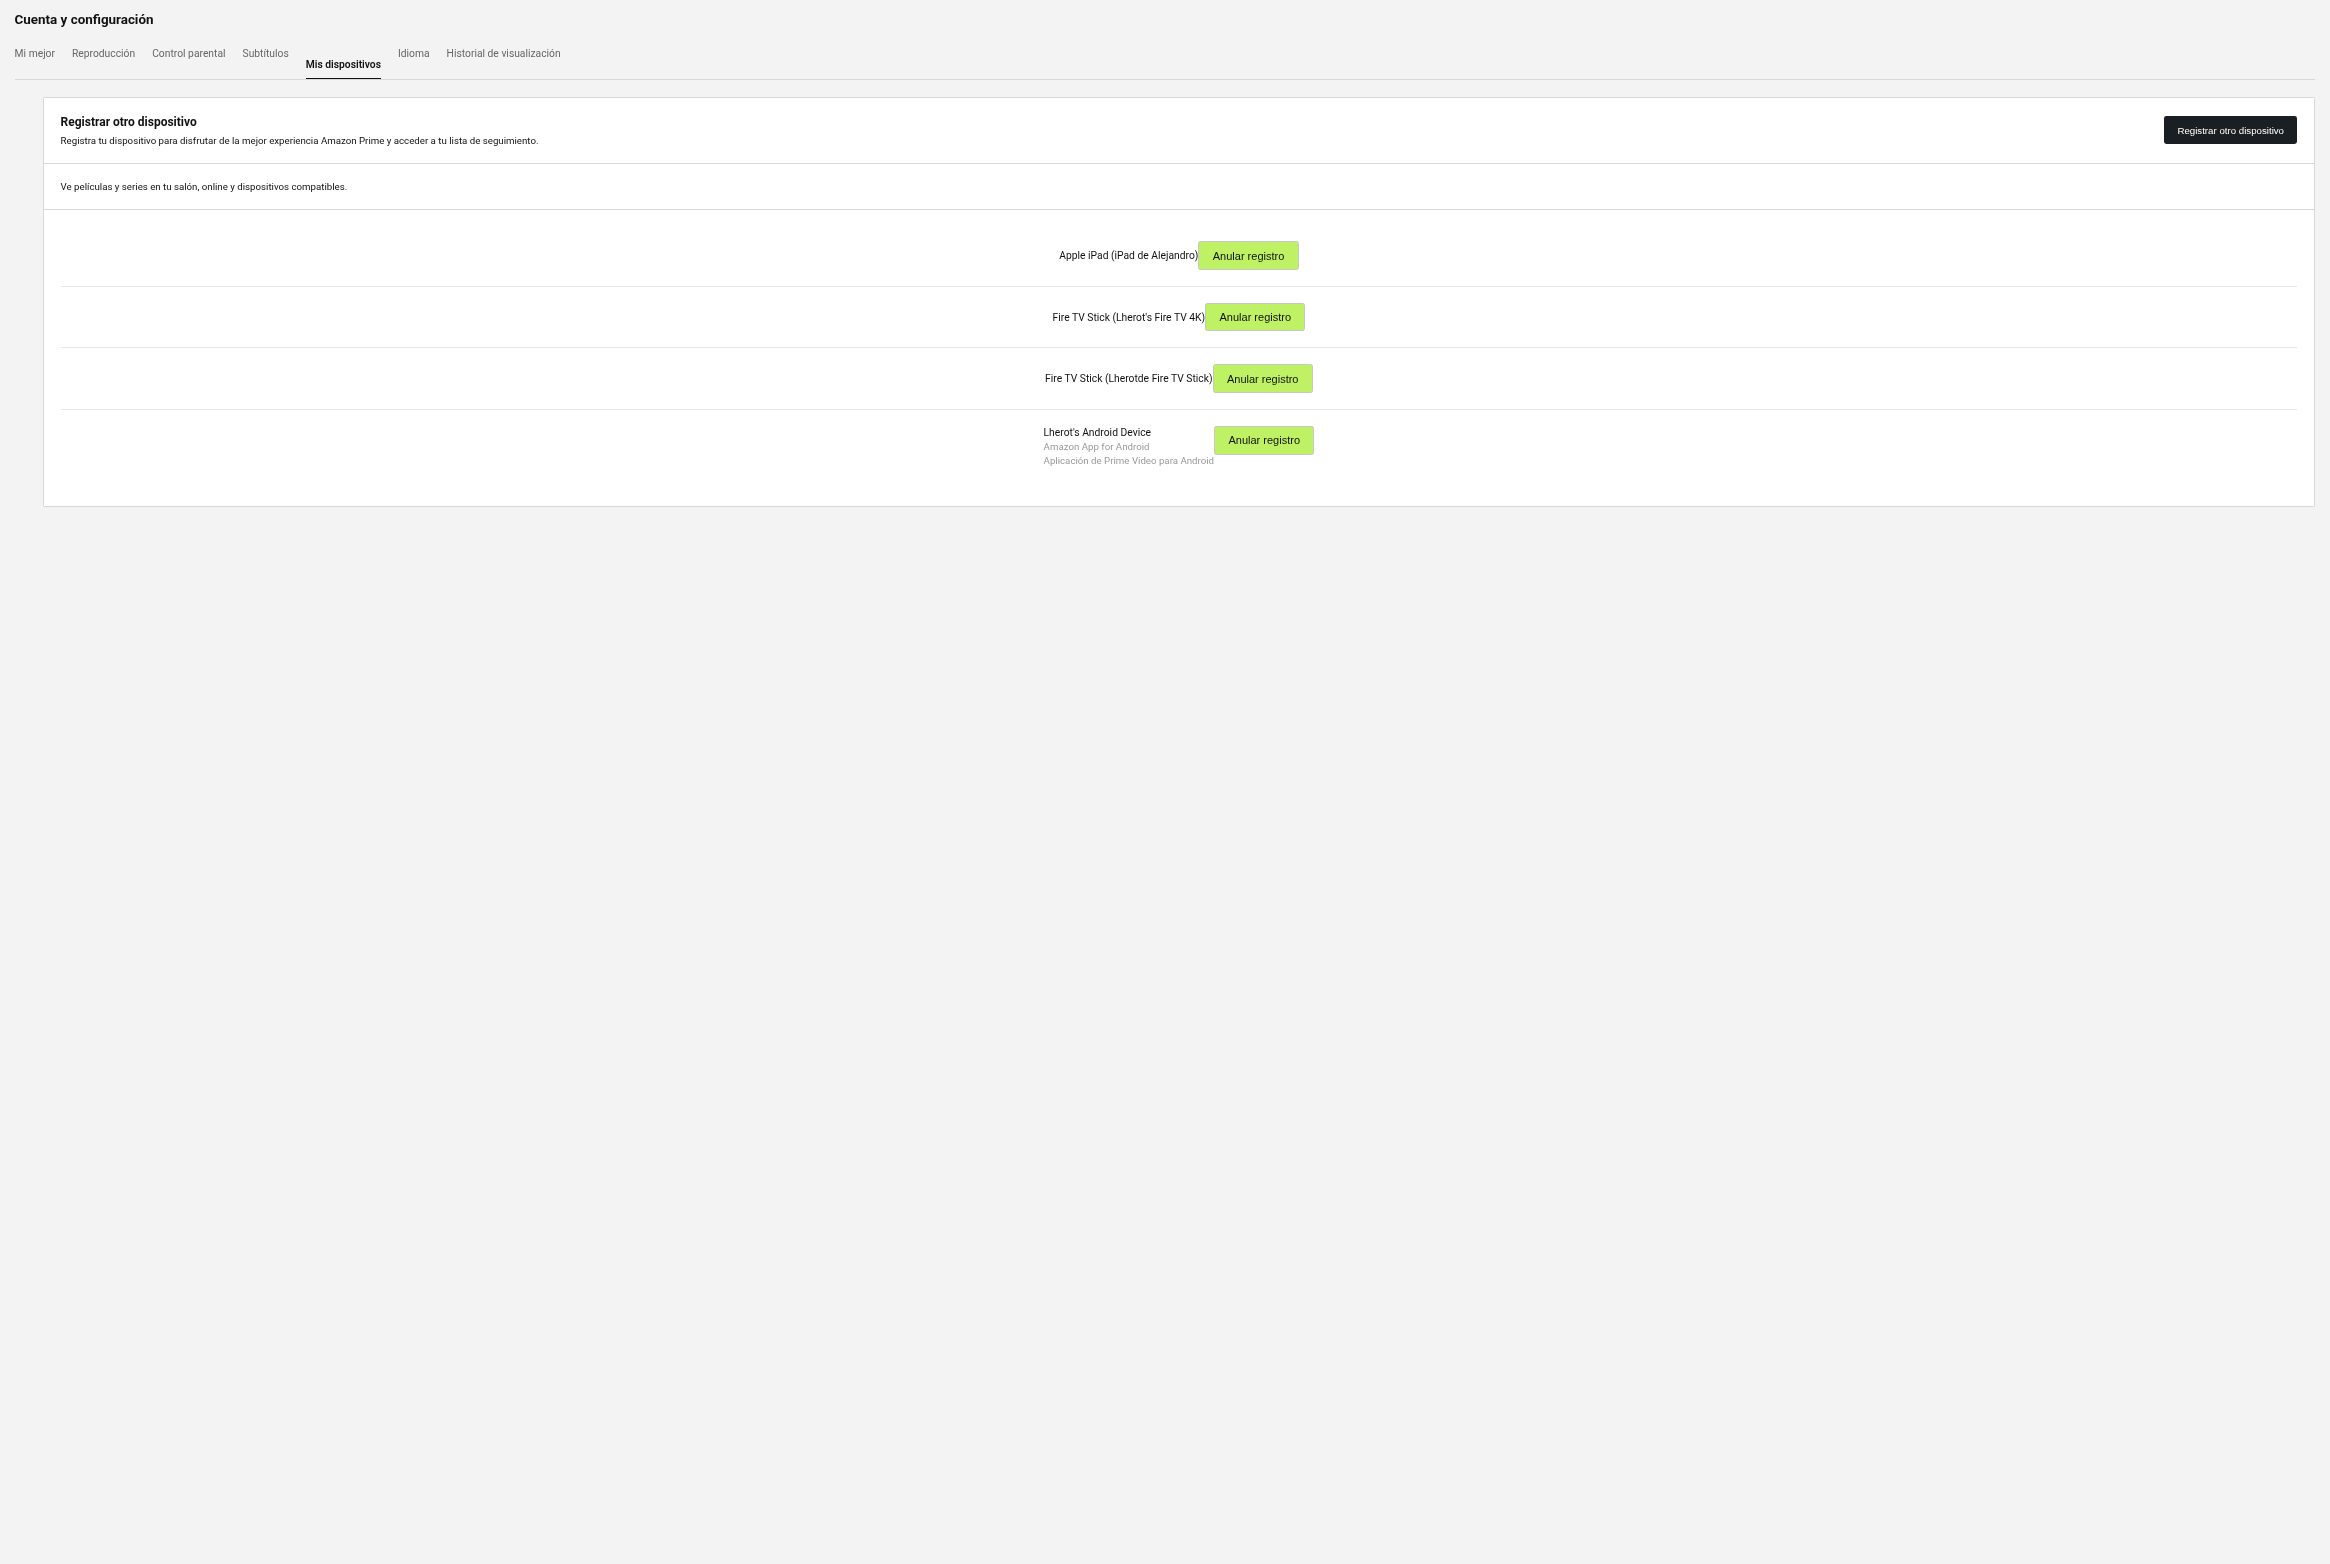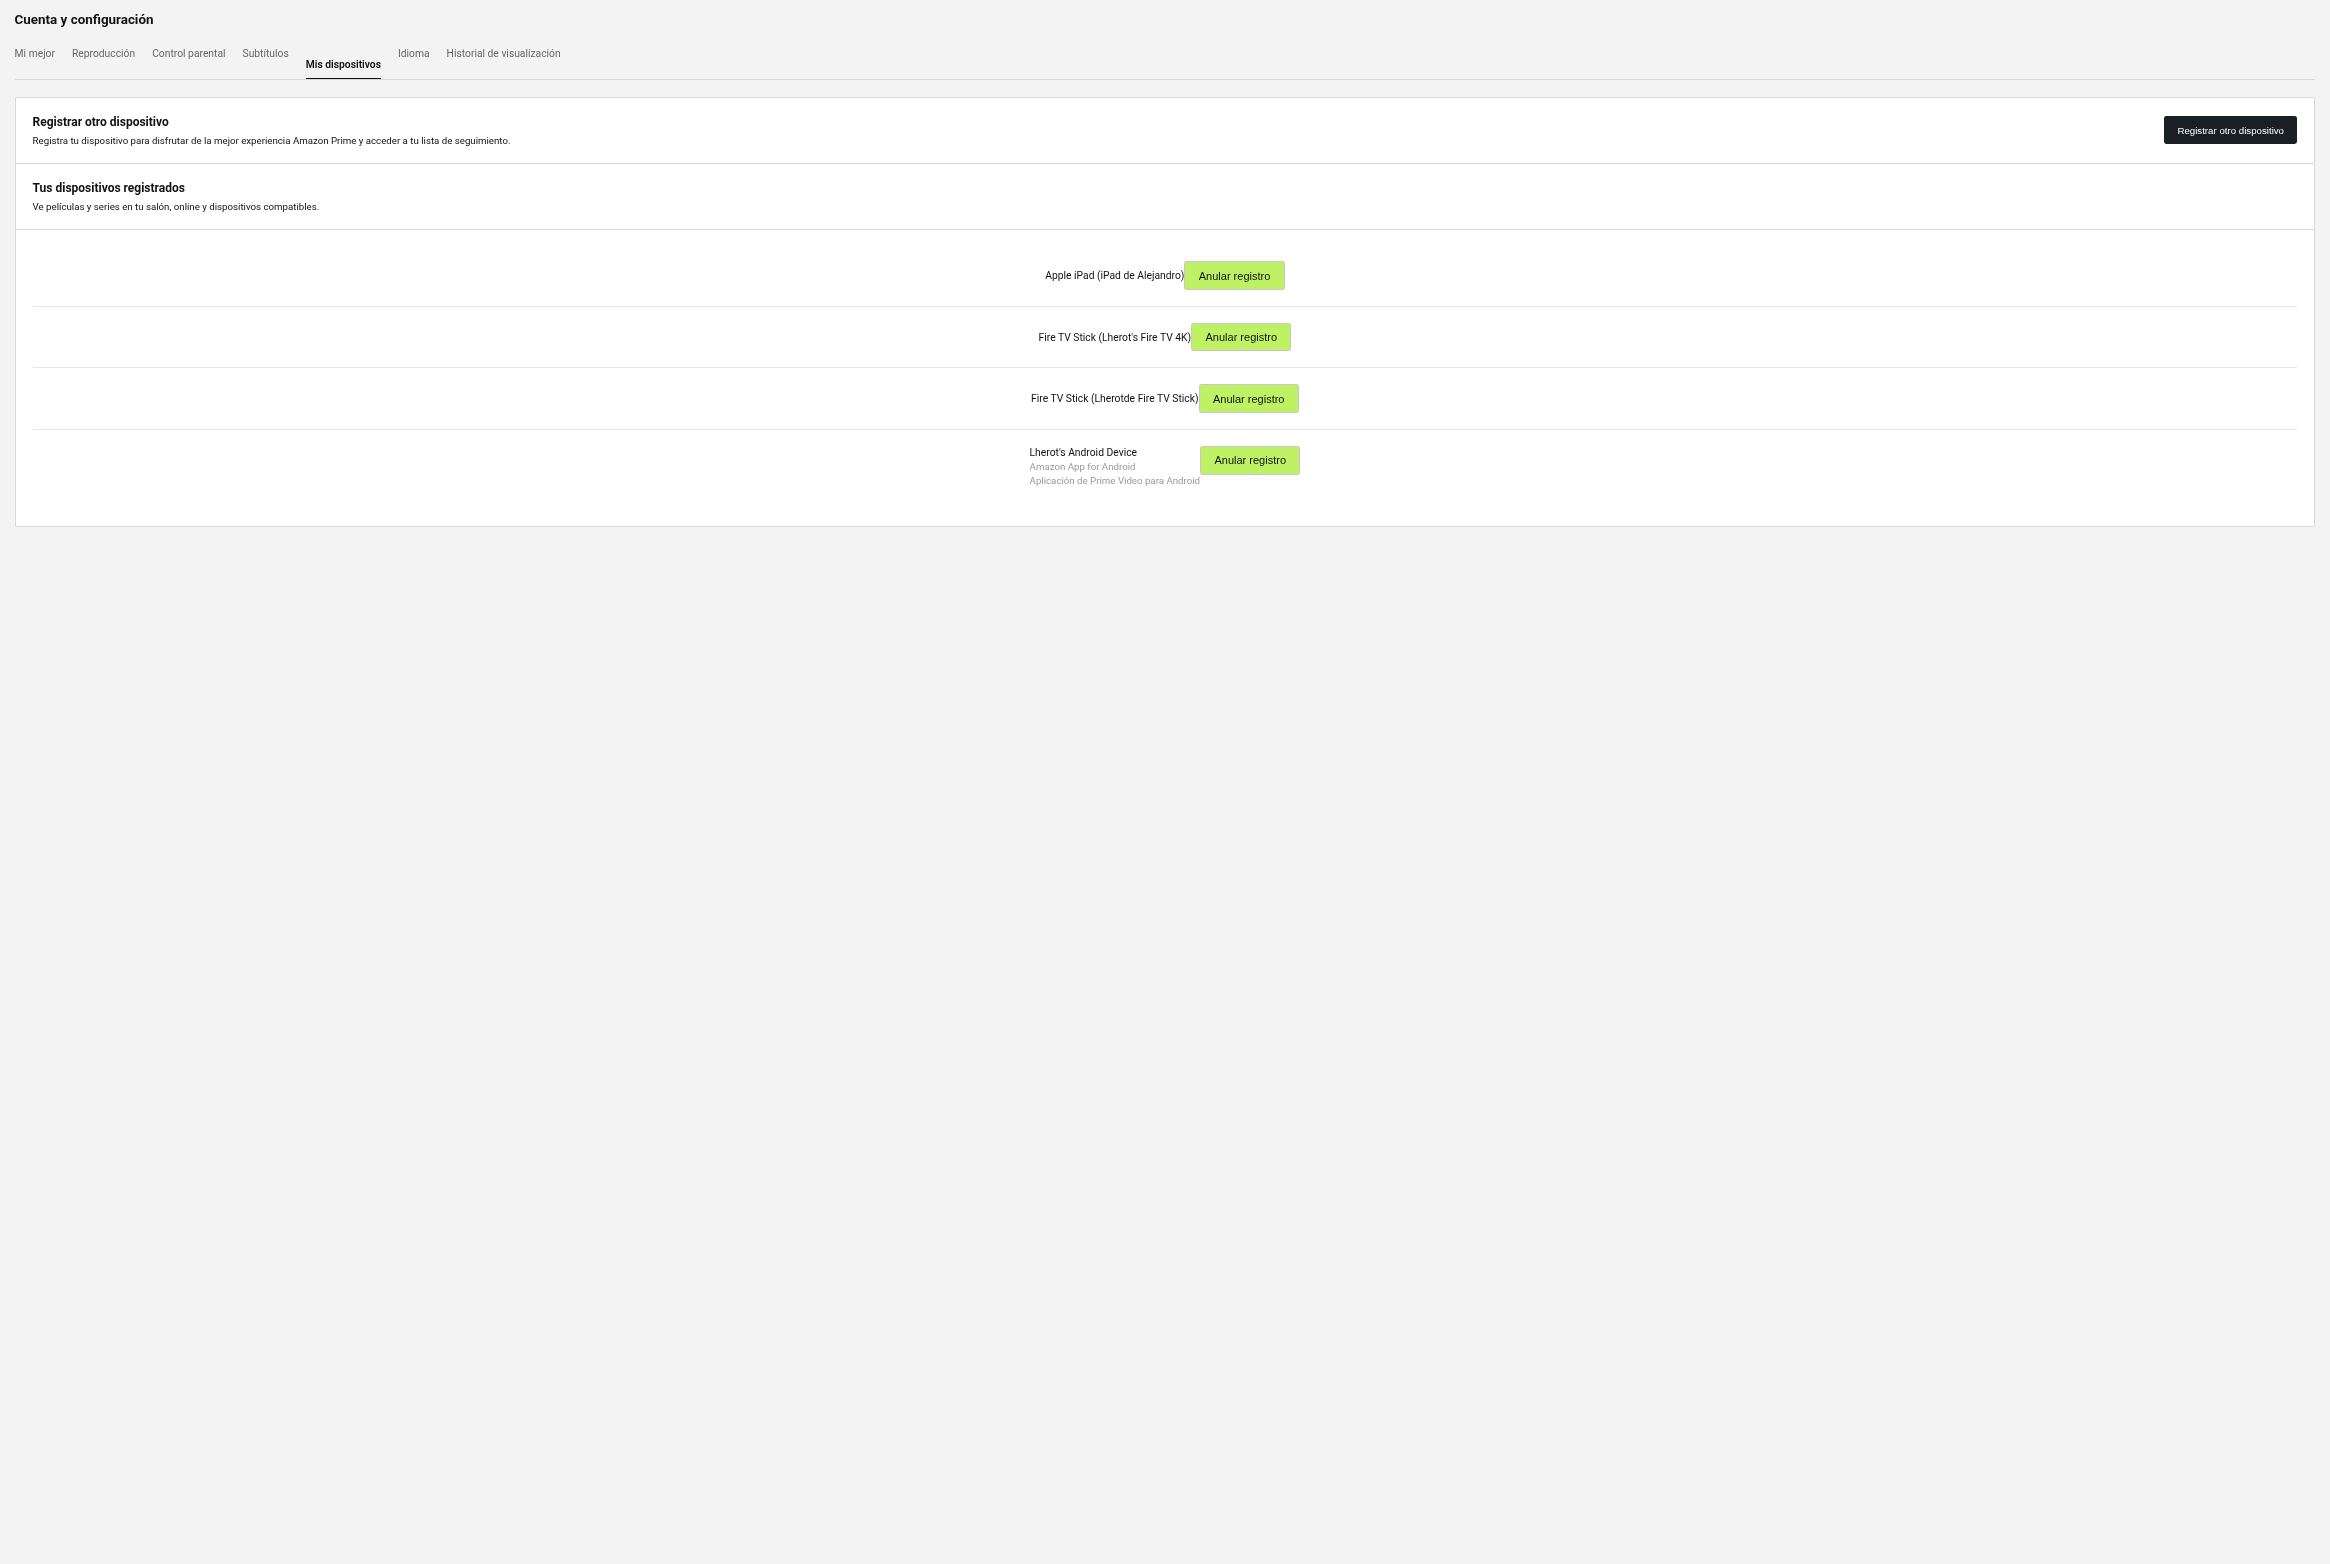--- a/index.html
+++ b/index.html
@@ -36,20 +36,21 @@
     .tab.active {
       color: #111;
       font-weight: 600;
       border-bottom-color: #111;
       margin-top: 11px;
     }
     .card {
       background-color: #fff;
       border: 0.6px solid #d5d9d9;
       border-radius: 1.2px;
+      margin-left: 28px;
     }
     .card-section {
       padding: 17px 17px;
       border-bottom: 0.6px solid #d5d9d9;
     }
     .card-section:last-child {
       border-bottom: none;
     }
     .register-section {
       display: flex;
@@ -145,21 +146,20 @@
 
   <div class="card-section register-section">
     <div class="register-text">
       <h2>Registrar otro dispositivo</h2>
       <p>Registra tu dispositivo para disfrutar de la mejor experiencia Amazon Prime y acceder a tu lista de seguimiento.</p>
     </div>
     <button class="btn-primary">Registrar otro dispositivo</button>
   </div>
 
   <div class="card-section">
-    <h2 class="registered-heading">Tus dispositivos registrados</h2>
     <p class="registered-subtext">Ve películas y series en tu salón, online y dispositivos compatibles.</p>
   </div>
 
   <div class="devices-section" id="devices-list">
       <div class="device-row">
         <div class="device-info">
           <div class="device-name">Apple iPad (iPad de Alejandro)</div>
         </div>
         <button class="btn-secondary">Anular registro</button>
       </div>

